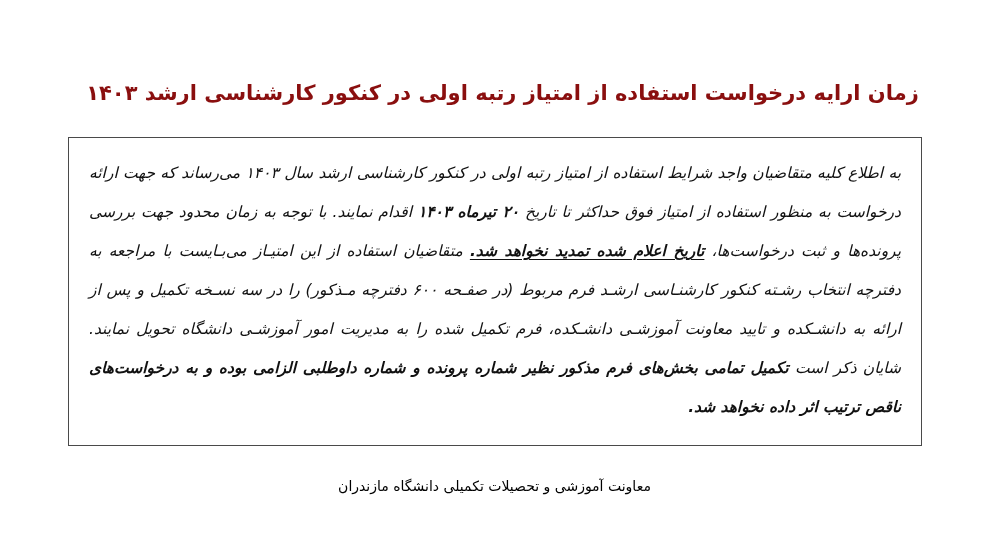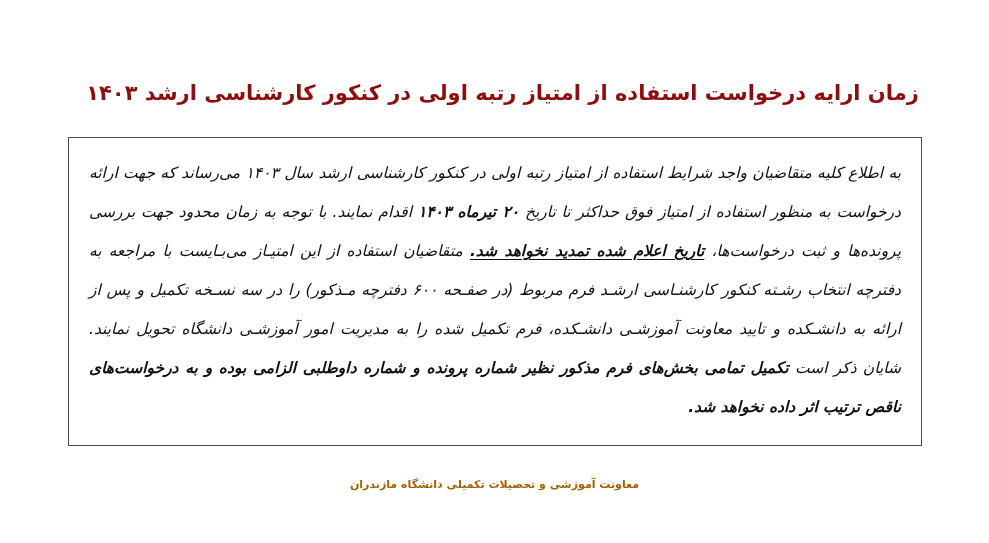--- a/index.html
+++ b/index.html
@@ -60,23 +60,23 @@
     text-decoration: underline;
     text-underline-offset: 3px;
   }
   .footer {
     position: absolute;
     top: 478px;
     left: 0;
     right: 0;
     text-align: center;
     direction: rtl;
-    font-size: 11px;
-    font-weight: bold;
-    color: #a16207;
+    font-size: 14px;
+    font-weight: normal;
+    color: #000000;
   }
   .seg {
     white-space: normal;
   }
 </style>
 </head>
 <body>
 
 <div class="page">
 

